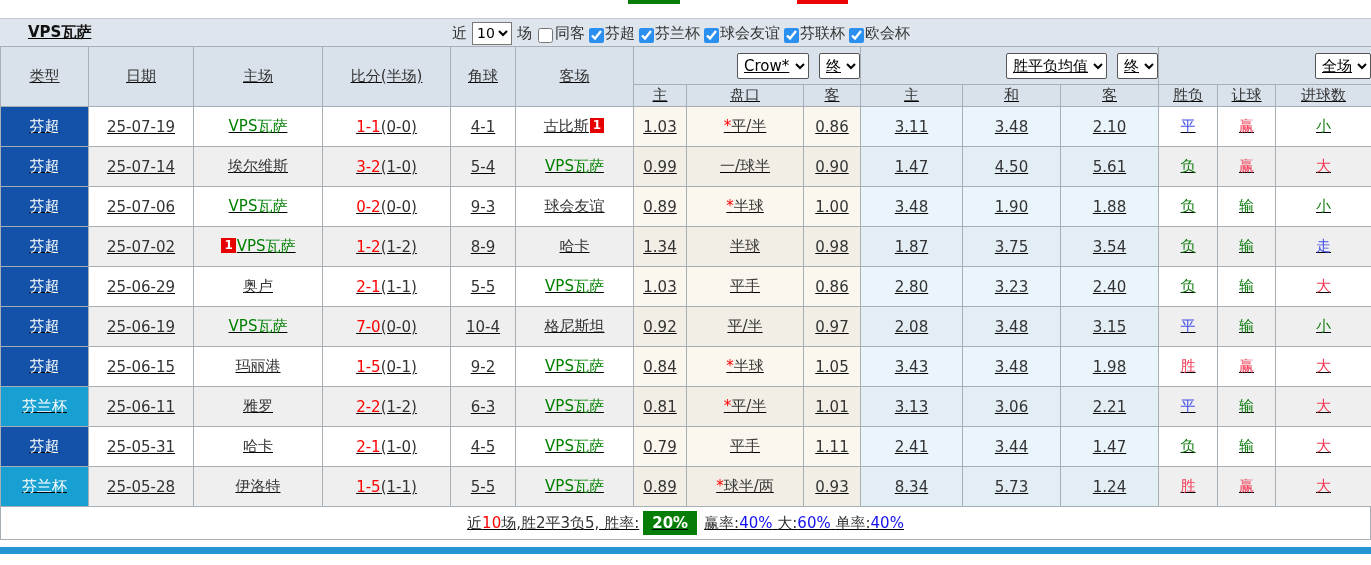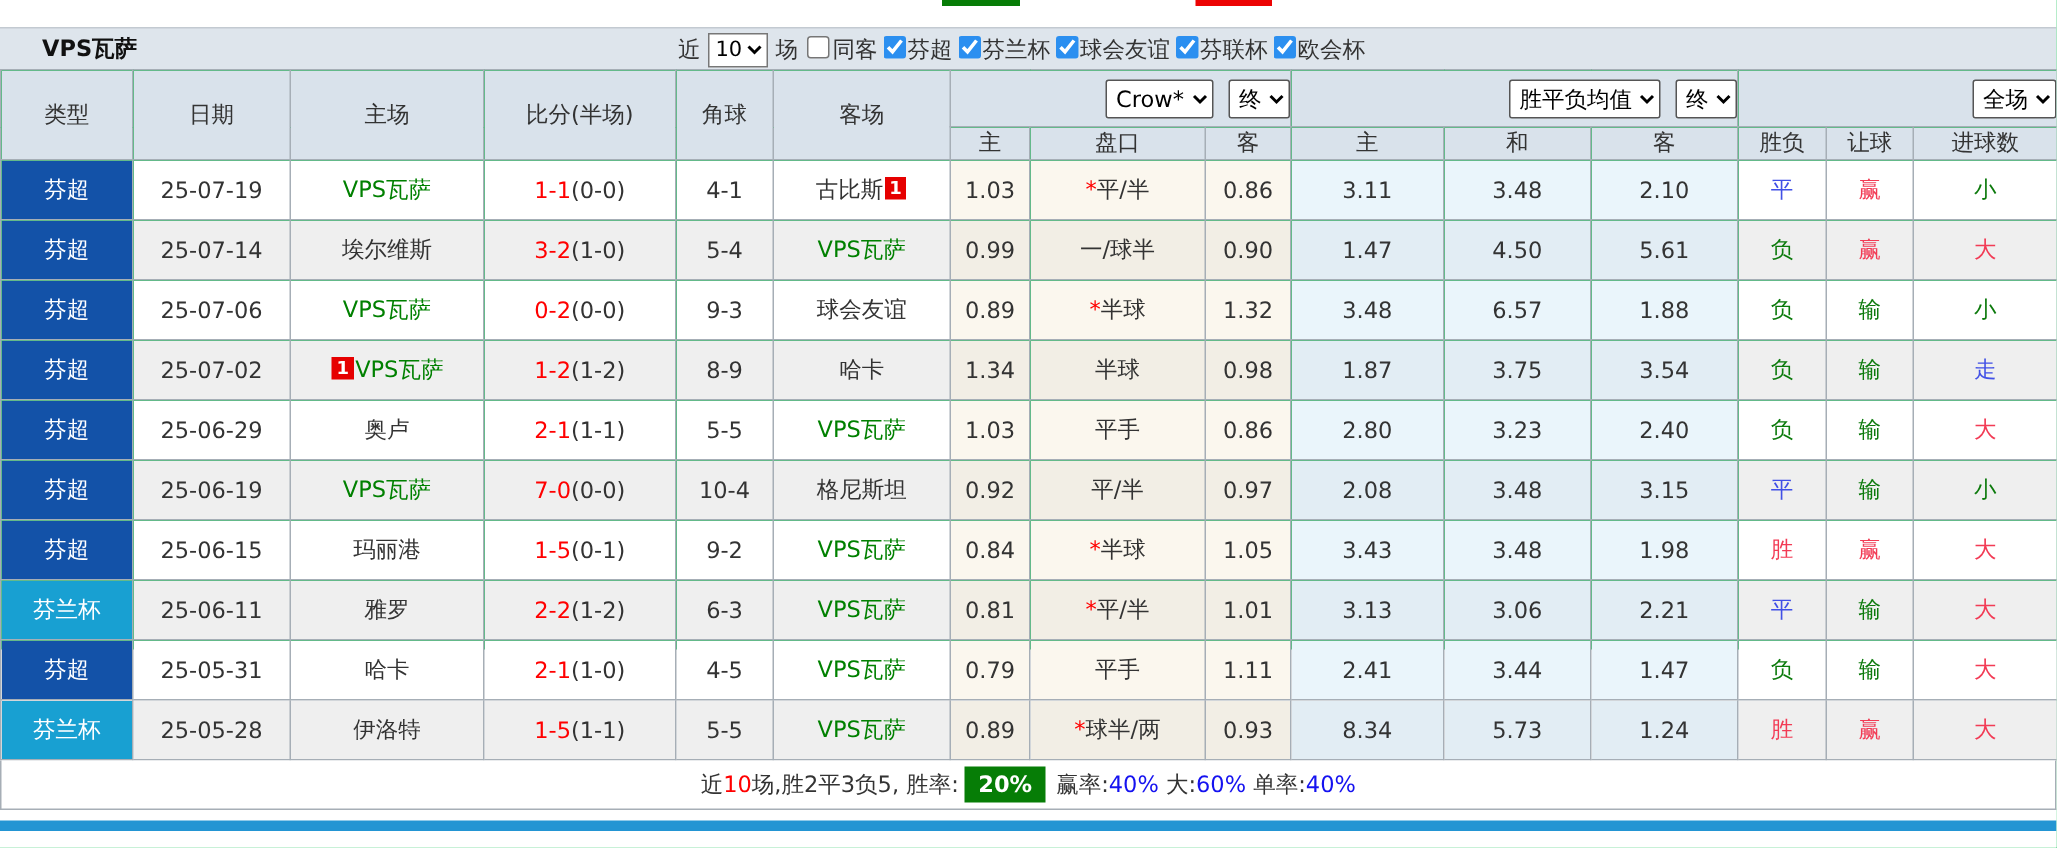--- a/index.html
+++ b/index.html
@@ -1,32 +1,32 @@
 <!DOCTYPE html>
 <html><head>
 <meta charset="utf-8">
 <style>
   * { box-sizing: border-box; margin: 0; padding: 0; }
   html,body { width:1371px; height:565px; overflow:hidden; background:#fff;
               font-family:"DejaVu Sans","Liberation Sans",sans-serif; }
-  .screen { width:1371px; height:433px; position:relative; background:#22c55e; }
+  .screen { width:1371px; height:433px; position:relative; background:#0f766e;text-decoration:underline; }
 
   
   .top-strip { height:18px; position:relative; background:#fff; }
   .bar-green { position:absolute; left:628px; top:0; width:52px; height:4px; background:#067c06; }
   .bar-red   { position:absolute; left:797px; top:0; width:51px; height:4px; background:#ec0404; }
 
   
   .title-bar { height:28px; background:#dee5ec; border-top:1px solid #c3cad1;
                display:flex; align-items:center; position:relative; font-size:15px; color:#222; }
   .title { margin-left:28px; font-weight:bold; color:#111; }
   .controls { position:absolute; left:452px; top:0; height:28px; display:flex; align-items:center; color:#333; white-space:nowrap; }
   .controls select { height:23px; font-size:14px; margin:0 5px; border:1px solid #777; background:#fff;
                      font-family:"DejaVu Sans",sans-serif; }
-  .controls label { display:inline-flex; align-items:flex-start; cursor:pointer; }
+  .controls label { display:inline-flex; align-items:flex-end; cursor:pointer; }
   .controls input[type=checkbox] { width:15px; height:15px; accent-color:#2b8ff0; margin:0 2px 0 6px; }
   .controls label.lg input { margin:0 1px 0 4px; }
 
   
   table { width:1371px; table-layout:fixed; border-collapse:collapse; font-size:15px; color:#333; }
   th,td { border:1px solid #a6aeb6; text-align:center; overflow:hidden; white-space:nowrap; }
   thead th { background:#d9e2eb; font-weight:normal; color:#333; }
   tr.hdr-top th { height:38px; }
   tr.hdr-sub th { height:22px; font-size:15px; }
   .dd-wrap { display:flex; align-items:center; justify-content:flex-end; gap:10px; }
@@ -210,23 +210,23 @@
       </tr>
       <tr>
         <td class="c-type league">芬超</td>
         <td>25-07-06</td>
         <td><span class="tname self">VPS瓦萨</span></td>
         <td><span class="ft">0-2</span><span class="ht">(0-0)</span></td>
         <td>9-3</td>
         <td><span class="tname">球会友谊</span></td>
         <td class="crow">0.89</td>
         <td class="crow"><span class="star">*</span><span>半球</span></td>
-        <td class="crow">1.32</td>
+        <td class="crow">1.00</td>
         <td class="avg">3.48</td>
-        <td class="avg">6.57</td>
+        <td class="avg">1.90</td>
         <td class="avg">1.88</td>
         <td class="c-res res-green">负</td>
         <td class="c-res res-green">输</td>
         <td class="c-res res-green">小</td>
       </tr>
       <tr>
         <td class="c-type league">芬超</td>
         <td>25-07-02</td>
         <td><span class="badge">1</span><span class="tname self">VPS瓦萨</span></td>
         <td><span class="ft">1-2</span><span class="ht">(1-2)</span></td>

